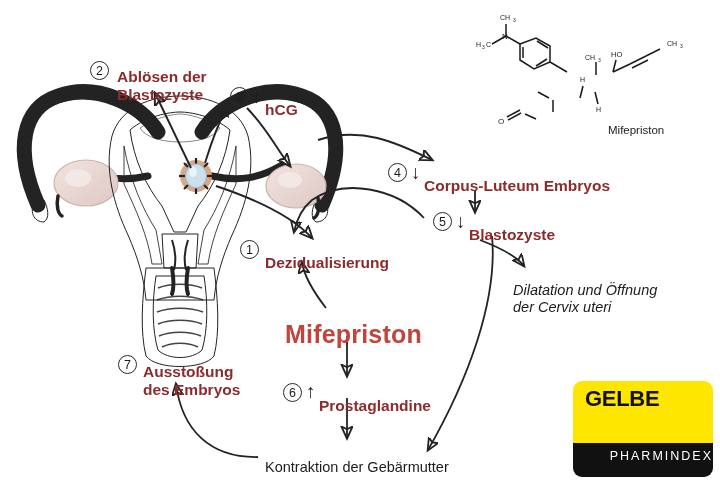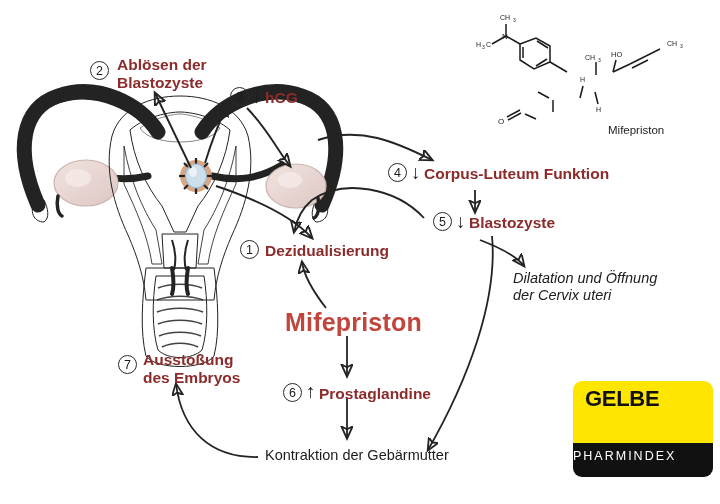--- a/index.html
+++ b/index.html
@@ -1,20 +1,20 @@
 <!DOCTYPE html>
 <html><head>
 <meta charset="utf-8">
 <style>
   html,body{margin:0;padding:0;background:#fff;}
   body{width:720px;height:504px;position:relative;overflow:hidden;
        font-family:"Liberation Sans",sans-serif;}
   #stage{position:absolute;left:0;top:0;width:720px;height:504px;background:#ffffff;}
 
-  .lbl{position:absolute;white-space:pre;line-height:1.18;}
+  .lbl{position:absolute;white-space:pre;line-height:1.18;margin-top:12px;}
   .accent{color:#8c2b2b;font-weight:bold;}
   .plain{color:#1c1c1c;}
   .big{color:#c0453c;font-weight:bold;font-size:25px;letter-spacing:.2px;}
 
   .num{position:absolute;width:19px;height:19px;border:1.4px solid #2a2a2a;
        border-radius:50%;color:#1c1c1c;font-size:12.5px;font-weight:normal;
        display:flex;align-items:center;justify-content:center;box-sizing:border-box;}
 
   .arrowglyph{position:absolute;color:#1c1c1c;font-size:19px;line-height:1;font-weight:bold;}
 
@@ -24,21 +24,21 @@
   
   #logo{position:absolute;left:573px;top:381px;width:152px;height:96px;}
   #logo .yel{position:absolute;left:0;top:0;width:140px;height:62px;background:#FFE600;
              border-radius:9px 9px 0 0;}
   #logo .blk{position:absolute;left:0;top:62px;width:140px;height:34px;background:#111;
              border-radius:0 0 9px 9px;}
   #logo .g1{position:absolute;left:12px;top:5px;font-size:22px;font-weight:bold;color:#111;
             letter-spacing:-.3px;}
   #logo .g2{position:absolute;left:12px;top:28px;font-size:22px;font-weight:bold;color:#111;
             letter-spacing:-.3px;}
-  #logo .g3{position:absolute;left:0;top:68px;width:140px;text-align:left;font-size:12.5px;
+  #logo .g3{position:absolute;left:0;top:68px;width:140px;text-align:right;font-size:12.5px;
             color:#fff;letter-spacing:2.0px;}
 
   
   #chem-name{position:absolute;left:608px;top:124px;font-size:11.5px;color:#1c1c1c;}
   svg#chem{position:absolute;left:470px;top:2px;width:250px;height:140px;}
   svg#chem path,svg#chem line{fill:none;stroke:#1a1a1a;stroke-width:1.5;}
   svg#chem text{font-family:"Liberation Sans",sans-serif;fill:#1a1a1a;}
 </style>
 </head>
 <body>
@@ -240,21 +240,21 @@
   <div class="num" style="left:90px;top:61px;">2</div>
   <div class="lbl accent" style="left:117px;top:56px;font-size:15.5px;">Ablösen der
 Blastozyste</div>
 
   <div class="num" style="left:230px;top:87px;">3</div>
   <div class="arrowglyph" style="left:252px;top:87px;">↓</div>
   <div class="lbl accent" style="left:265px;top:89px;font-size:15.5px;">hCG</div>
 
   <div class="num" style="left:388px;top:163px;">4</div>
   <div class="arrowglyph" style="left:411px;top:163px;">↓</div>
-  <div class="lbl accent" style="left:424px;top:165px;font-size:15.5px;">Corpus-Luteum Funktion</div>
+  <div class="lbl accent" style="left:424px;top:165px;font-size:15.5px;">Corpus-Luteum Embryos</div>
 
   <div class="num" style="left:433px;top:212px;">5</div>
   <div class="arrowglyph" style="left:456px;top:212px;">↓</div>
   <div class="lbl accent" style="left:469px;top:214px;font-size:15.5px;">Blastozyste</div>
 
   <div class="num" style="left:240px;top:240px;">1</div>
   <div class="lbl accent" style="left:265px;top:242px;font-size:15.5px;">Dezidualisierung</div>
 
   <div class="lbl big" style="left:285px;top:308px;">Mifepriston</div>
 

